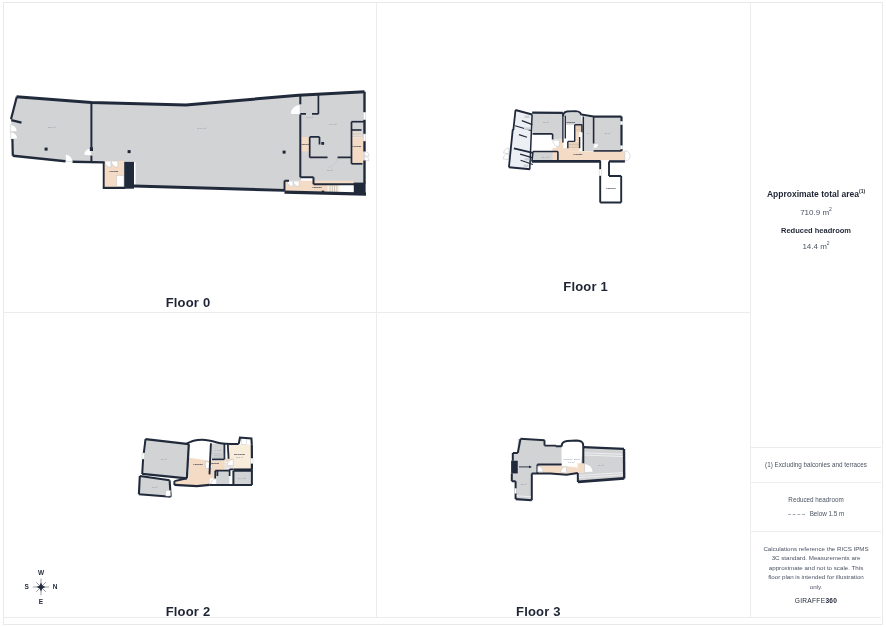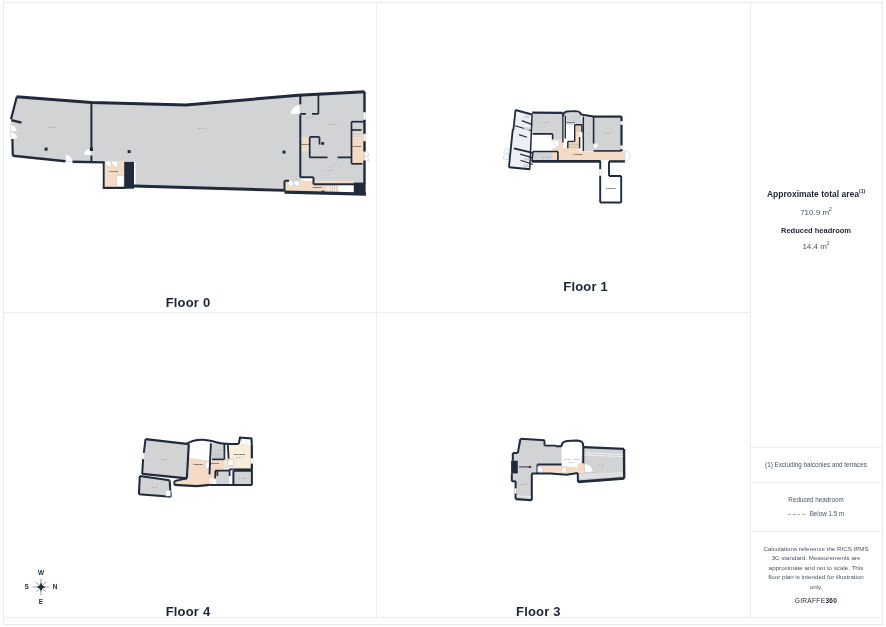--- a/index.html
+++ b/index.html
@@ -24,21 +24,21 @@
 <div class="gl" style="left:750px;top:446.5px;width:131px;height:1px;"></div>
 
 <div class="gl" style="left:750px;top:481.5px;width:131px;height:1px;"></div>
 
 <div class="gl" style="left:750px;top:531px;width:131px;height:1px;"></div>
 
 <div class="cap" style="left:142px;top:295px;width:92px;text-align:center;">Floor 0</div>
 
 <div class="cap" style="left:516px;top:279px;width:92px;text-align:right;">Floor 1</div>
 
-<div class="cap" style="left:142px;top:604px;width:92px;text-align:center;">Floor 4</div>
+<div class="cap" style="left:142px;top:604px;width:92px;text-align:center;">Floor 2</div>
 
 <div class="cap" style="left:516px;top:604px;width:92px;text-align:left;">Floor 3</div>
 
 <div class="abs" style="left:750px;top:188px;width:132px;text-align:center;color:#1d2433;">
   <div style="font-size:8.5px;font-weight:700;">Approximate total area<span style="font-size:5px;vertical-align:super;">(1)</span></div>
   <div style="font-size:8px;color:#4a5362;margin-top:7px;">710.9 m<span style="font-size:5px;vertical-align:super;">2</span></div>
   <div style="font-size:7.5px;font-weight:700;margin-top:10px;">Reduced headroom</div>
   <div style="font-size:8px;color:#4a5362;margin-top:5px;">14.4 m<span style="font-size:5px;vertical-align:super;">2</span></div>
 </div>
 

